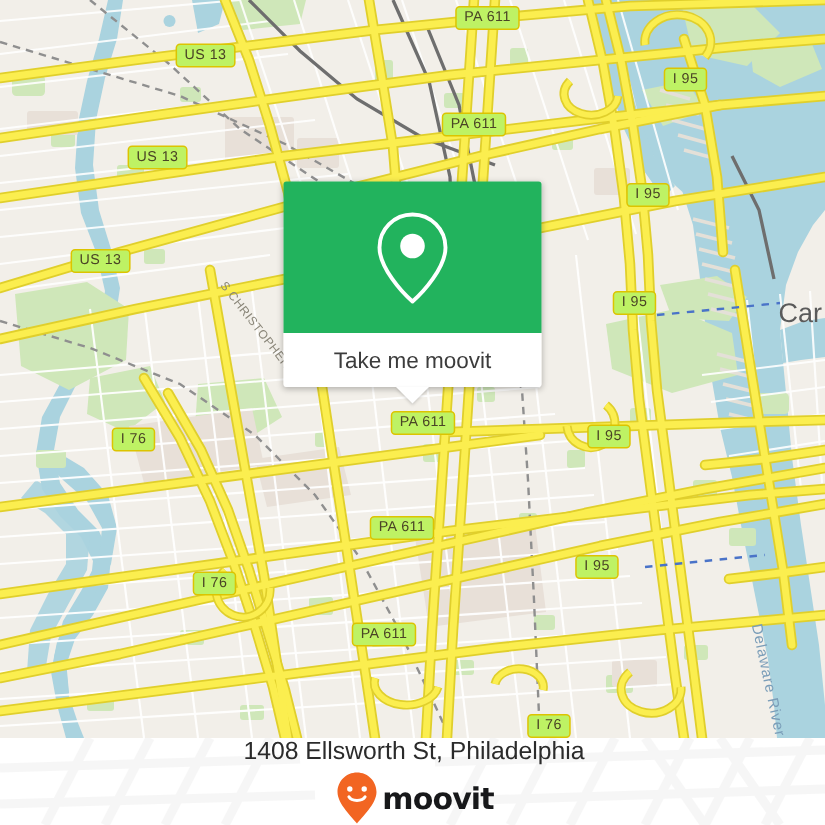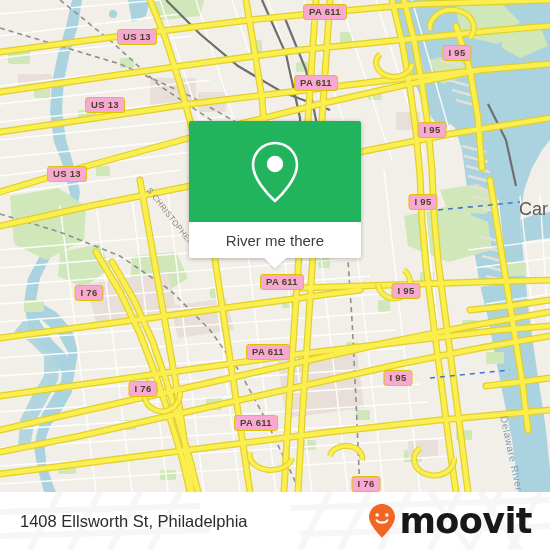--- a/index.html
+++ b/index.html
@@ -21,26 +21,26 @@
     left: 0; top: 0;
     width: 550px; height: 492px;
     background: #f2efe9;
     overflow: hidden;
   }
   .map-svg { position:absolute; left:0; top:0; width:550px; height:492px; display:block; }
 
   
   .shield {
     position: absolute;
-    background: #f9a8d4;
+    background: #bef264;
     border: 1px solid #dcc400;
     border-radius: 3px;
     color: #4a4426;
     font-size: 9.5px;
-    font-weight: bold;
+    font-weight: normal;
     letter-spacing: 0.3px;
     line-height: 12px;
     padding: 1px 5px 1px 5px;
     white-space: nowrap;
     font-family: "Liberation Sans", sans-serif;
     box-sizing: border-box;
     transform: translate(-50%, -50%);
   }
 
   .place-label {
@@ -133,35 +133,36 @@
     opacity: 0.5;
   }
   .footer-inner {
     position: relative;
     width: 550px; height: 58px;
     display: flex;
     align-items: center;
     justify-content: space-between;
     padding: 0 18px 0 20px;
     box-sizing: border-box;
+    flex-direction: column;
   }
   .footer-address {
     color: #2b2b2b;
     font-size: 16.5px;
     font-family: "Liberation Sans", sans-serif;
     white-space: nowrap;
   }
   .brand {
     display: flex;
     align-items: center;
     gap: 2px;
   }
   .brand-wordmark {
     color: #17181a;
-    font-size: 35px;
+    font-size: 20px;
     font-weight: bold;
     letter-spacing: -0.6px;
     line-height: 31px;
     font-family: "DejaVu Sans", sans-serif;
   }
 </style>
 </head>
 <body>
 
 <div id="app">
@@ -464,21 +465,21 @@
     <div class="street-label" style="left:152px; top:186px; transform: rotate(52deg); transform-origin: 0 0;">S CHRISTOPHER</div>
 
     <div class="callout">
       <div class="callout-top">
         <svg class="pin-icon" width="56" height="66" viewBox="0 0 56 66">
           <path d="M28 4 C15.8 4 6 13.8 6 26 C6 39.5 21 56 28 62 C35 56 50 39.5 50 26 C50 13.8 40.2 4 28 4 Z" fill="none" stroke="#ffffff" stroke-width="2.6" stroke-linejoin="round"></path>
           <circle cx="28" cy="25" r="8.2" fill="#ffffff"></circle>
         </svg>
       </div>
       <div class="callout-bottom">
-        <span>River me there</span>
+        <span>Take me moovit</span>
       </div>
       <div class="callout-tail"></div>
     </div>
 
   </div>
 
   <div class="footer">
     <svg class="footer-watermark" viewBox="0 0 550 58" preserveAspectRatio="none">
       <rect x="0" y="0" width="550" height="58" fill="#ffffff"></rect>
       <g stroke="#efefef" stroke-width="6" fill="none">

